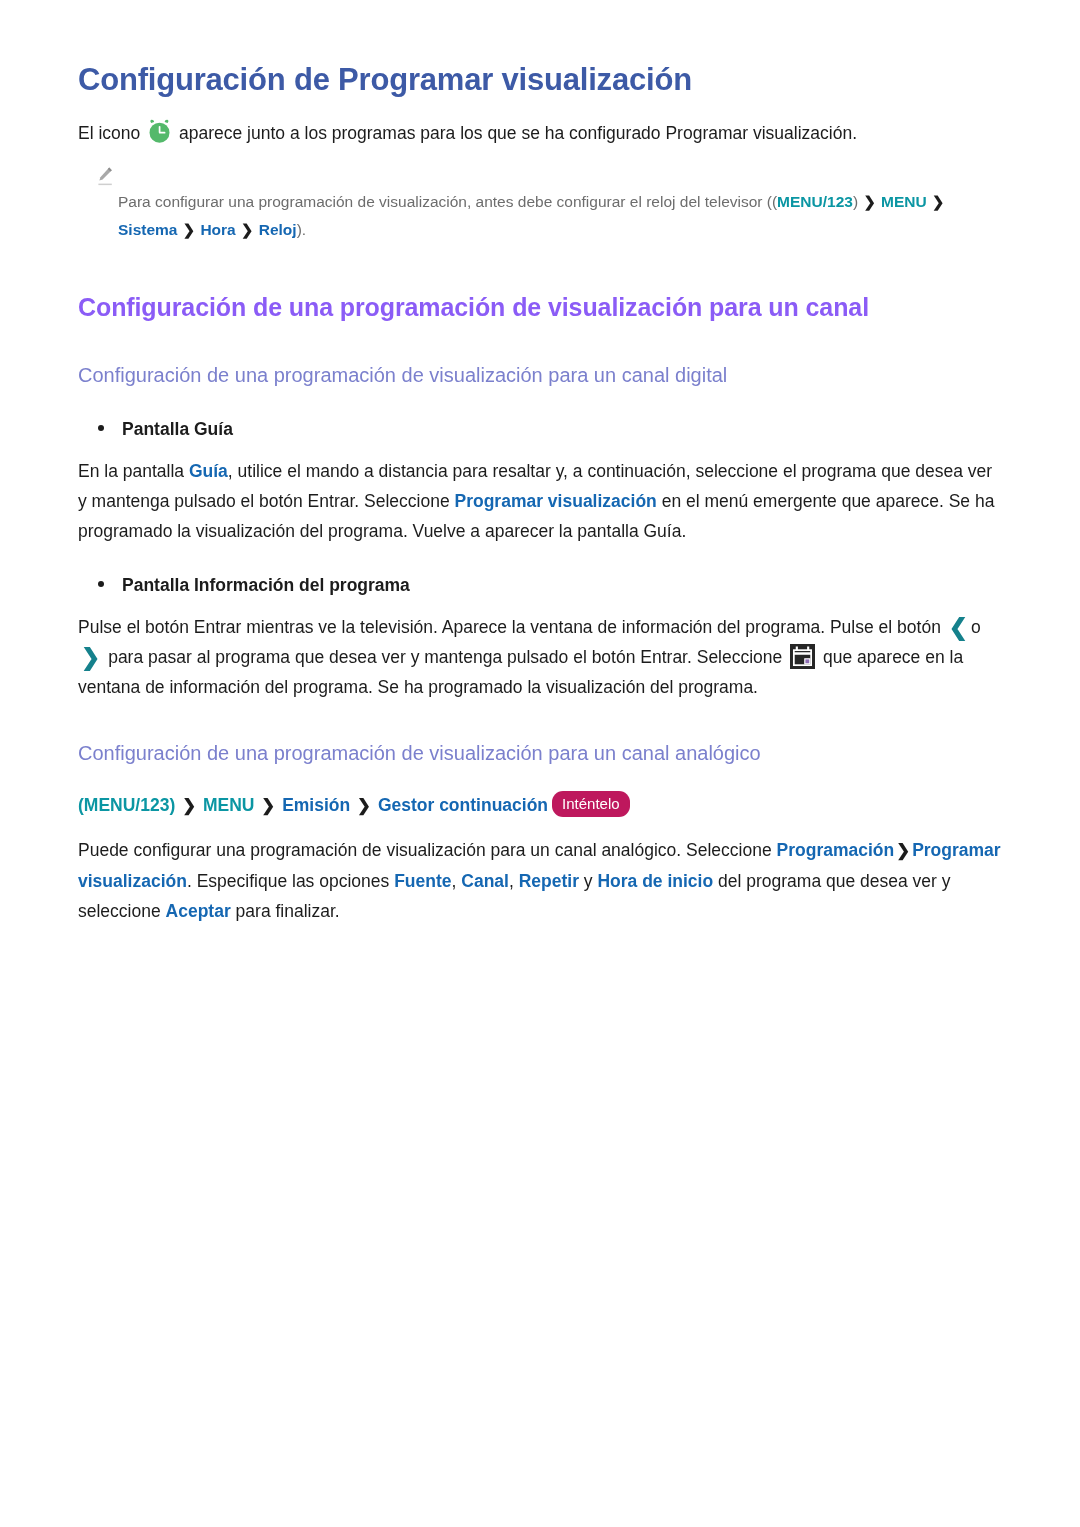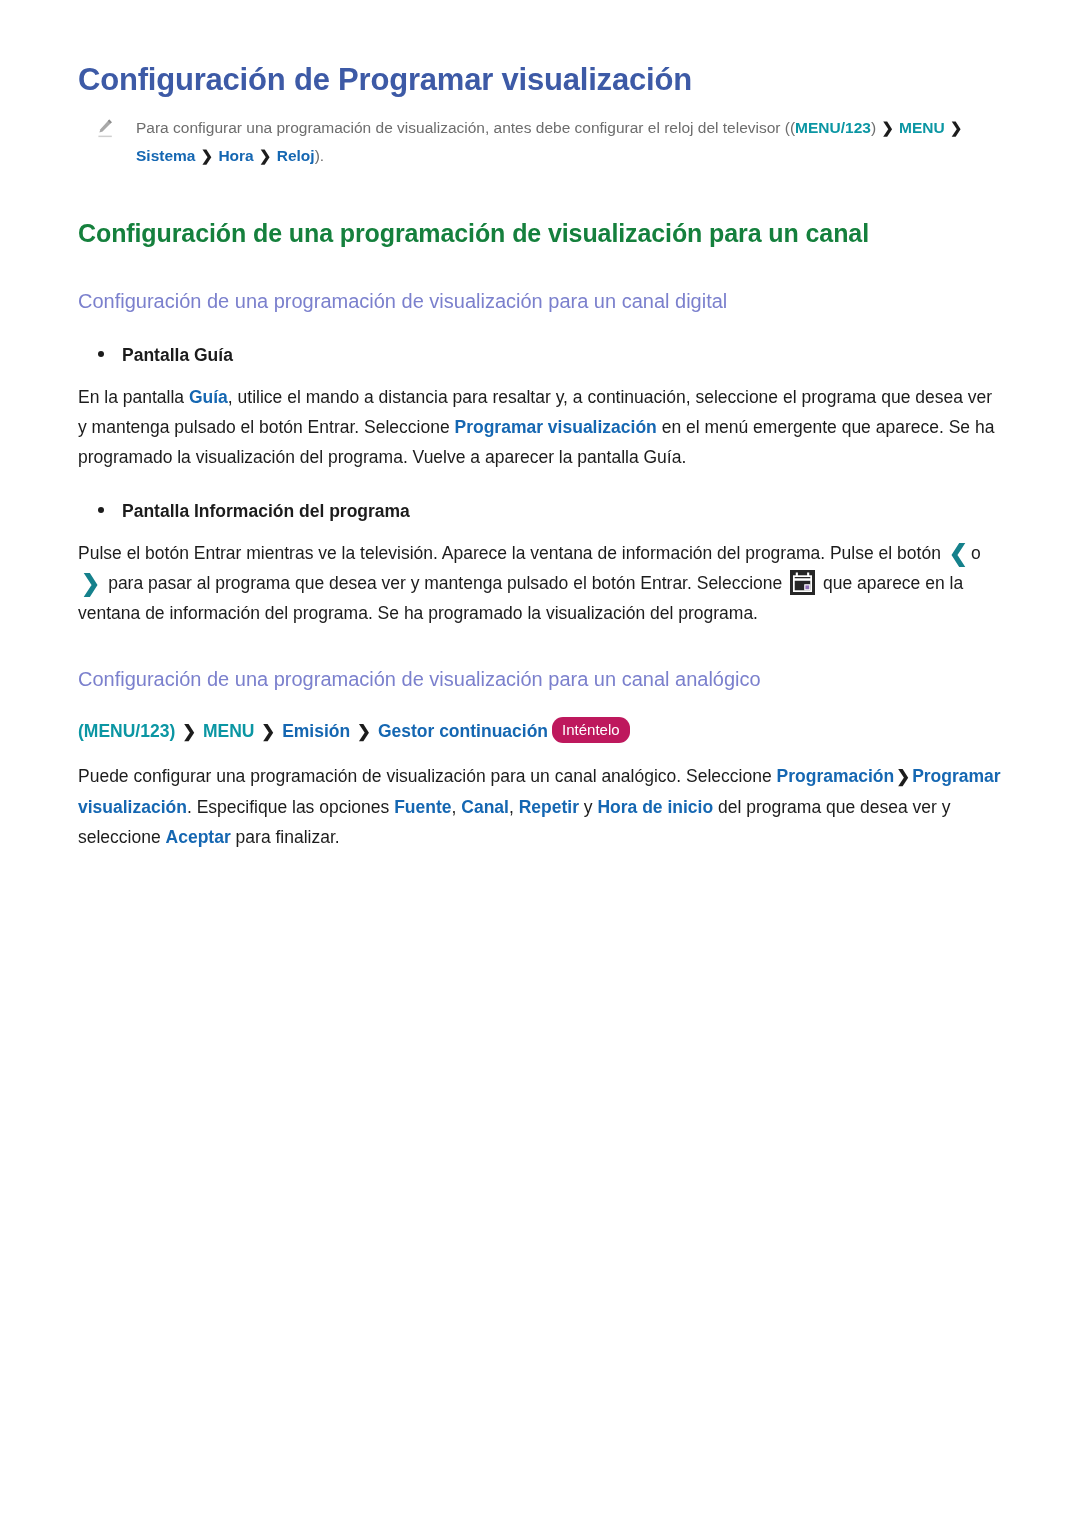--- a/index.html
+++ b/index.html
@@ -28,21 +28,21 @@
     line-height: 40px;
     font-weight: bold;
     color: #3d5aa6;
     margin: 8px 0 0 0;
     letter-spacing: -0.2px;
   }
   h2.section-title {
     font-size: 25px;
     line-height: 34px;
     font-weight: bold;
-    color: #15803d;
+    color: #8b5cf6;
     margin: 46px 0 0 0;
     letter-spacing: -0.1px;
   }
   h3.sub-title {
     font-size: 20px;
     line-height: 30px;
     font-weight: normal;
     color: #7b80cd;
     margin: 36px 0 0 0;
   }
@@ -57,20 +57,21 @@
   p.tight { margin-top: 14px; }
 
   .indent-1 { margin-left: 48px; }
 
   
   .note-row {
     display: flex;
     align-items: flex-start;
     margin-top: 14px;
     margin-left: 18px;
+    flex-direction: column;
   }
   .note-text {
     font-size: 15.5px;
     line-height: 27px;
     color: #6d6d6d;
     margin-left: 22px;
     max-width: 870px;
   }
   .pencil-icon {
     flex: 0 0 auto;
@@ -149,20 +150,33 @@
     margin: 22px 0 0 0;
   }
 </style>
 </head>
 <body>
 
 <div class="page">
 
   <h1 class="doc-title">Configuración de Programar visualización</h1>
 
+  <p class="body-text">
+    <span>El icono</span>
+    <span class="icon-inline clock-icon">
+      <svg viewBox="0 0 26 26" width="25" height="25" aria-hidden="true">
+        <path d="M4.4 4.1 C3.0 2.8 3.3 1.3 4.6 0.9 C5.9 0.5 7.2 1.6 7.4 3.0 Z" fill="#54b96b"></path>
+        <path d="M21.4 4.1 C22.8 2.8 22.5 1.3 21.2 0.9 C19.9 0.5 18.6 1.6 18.4 3.0 Z" fill="#54b96b"></path>
+        <circle cx="13" cy="14.2" r="10.4" fill="#54b96b"></circle>
+        <rect x="12.2" y="7.2" width="1.8" height="7.6" rx="0.9" fill="#ffffff"></rect>
+        <rect x="12.6" y="13.3" width="6.6" height="1.8" rx="0.9" fill="#ffffff"></rect>
+      </svg>
+    </span>
+    <span>aparece junto a los programas para los que se ha configurado Programar visualización.</span>
+  </p>
 
   <div class="note-row">
     <span class="pencil-icon">
       <svg viewBox="0 0 18 22" width="18" height="22" aria-hidden="true">
         <path d="M13.2 1.6 L15.8 4.2 L6.6 13.6 L3.4 14.6 L4.4 11.3 Z" fill="#a9a9a9"></path>
         <path d="M13.2 1.6 L15.8 4.2 L14.4 5.6 L11.8 3.0 Z" fill="#8e8e8e"></path>
         <rect x="2.4" y="17.6" width="13.4" height="1.5" fill="#cfcfcf"></rect>
       </svg>
     </span>
     <div class="note-text">

